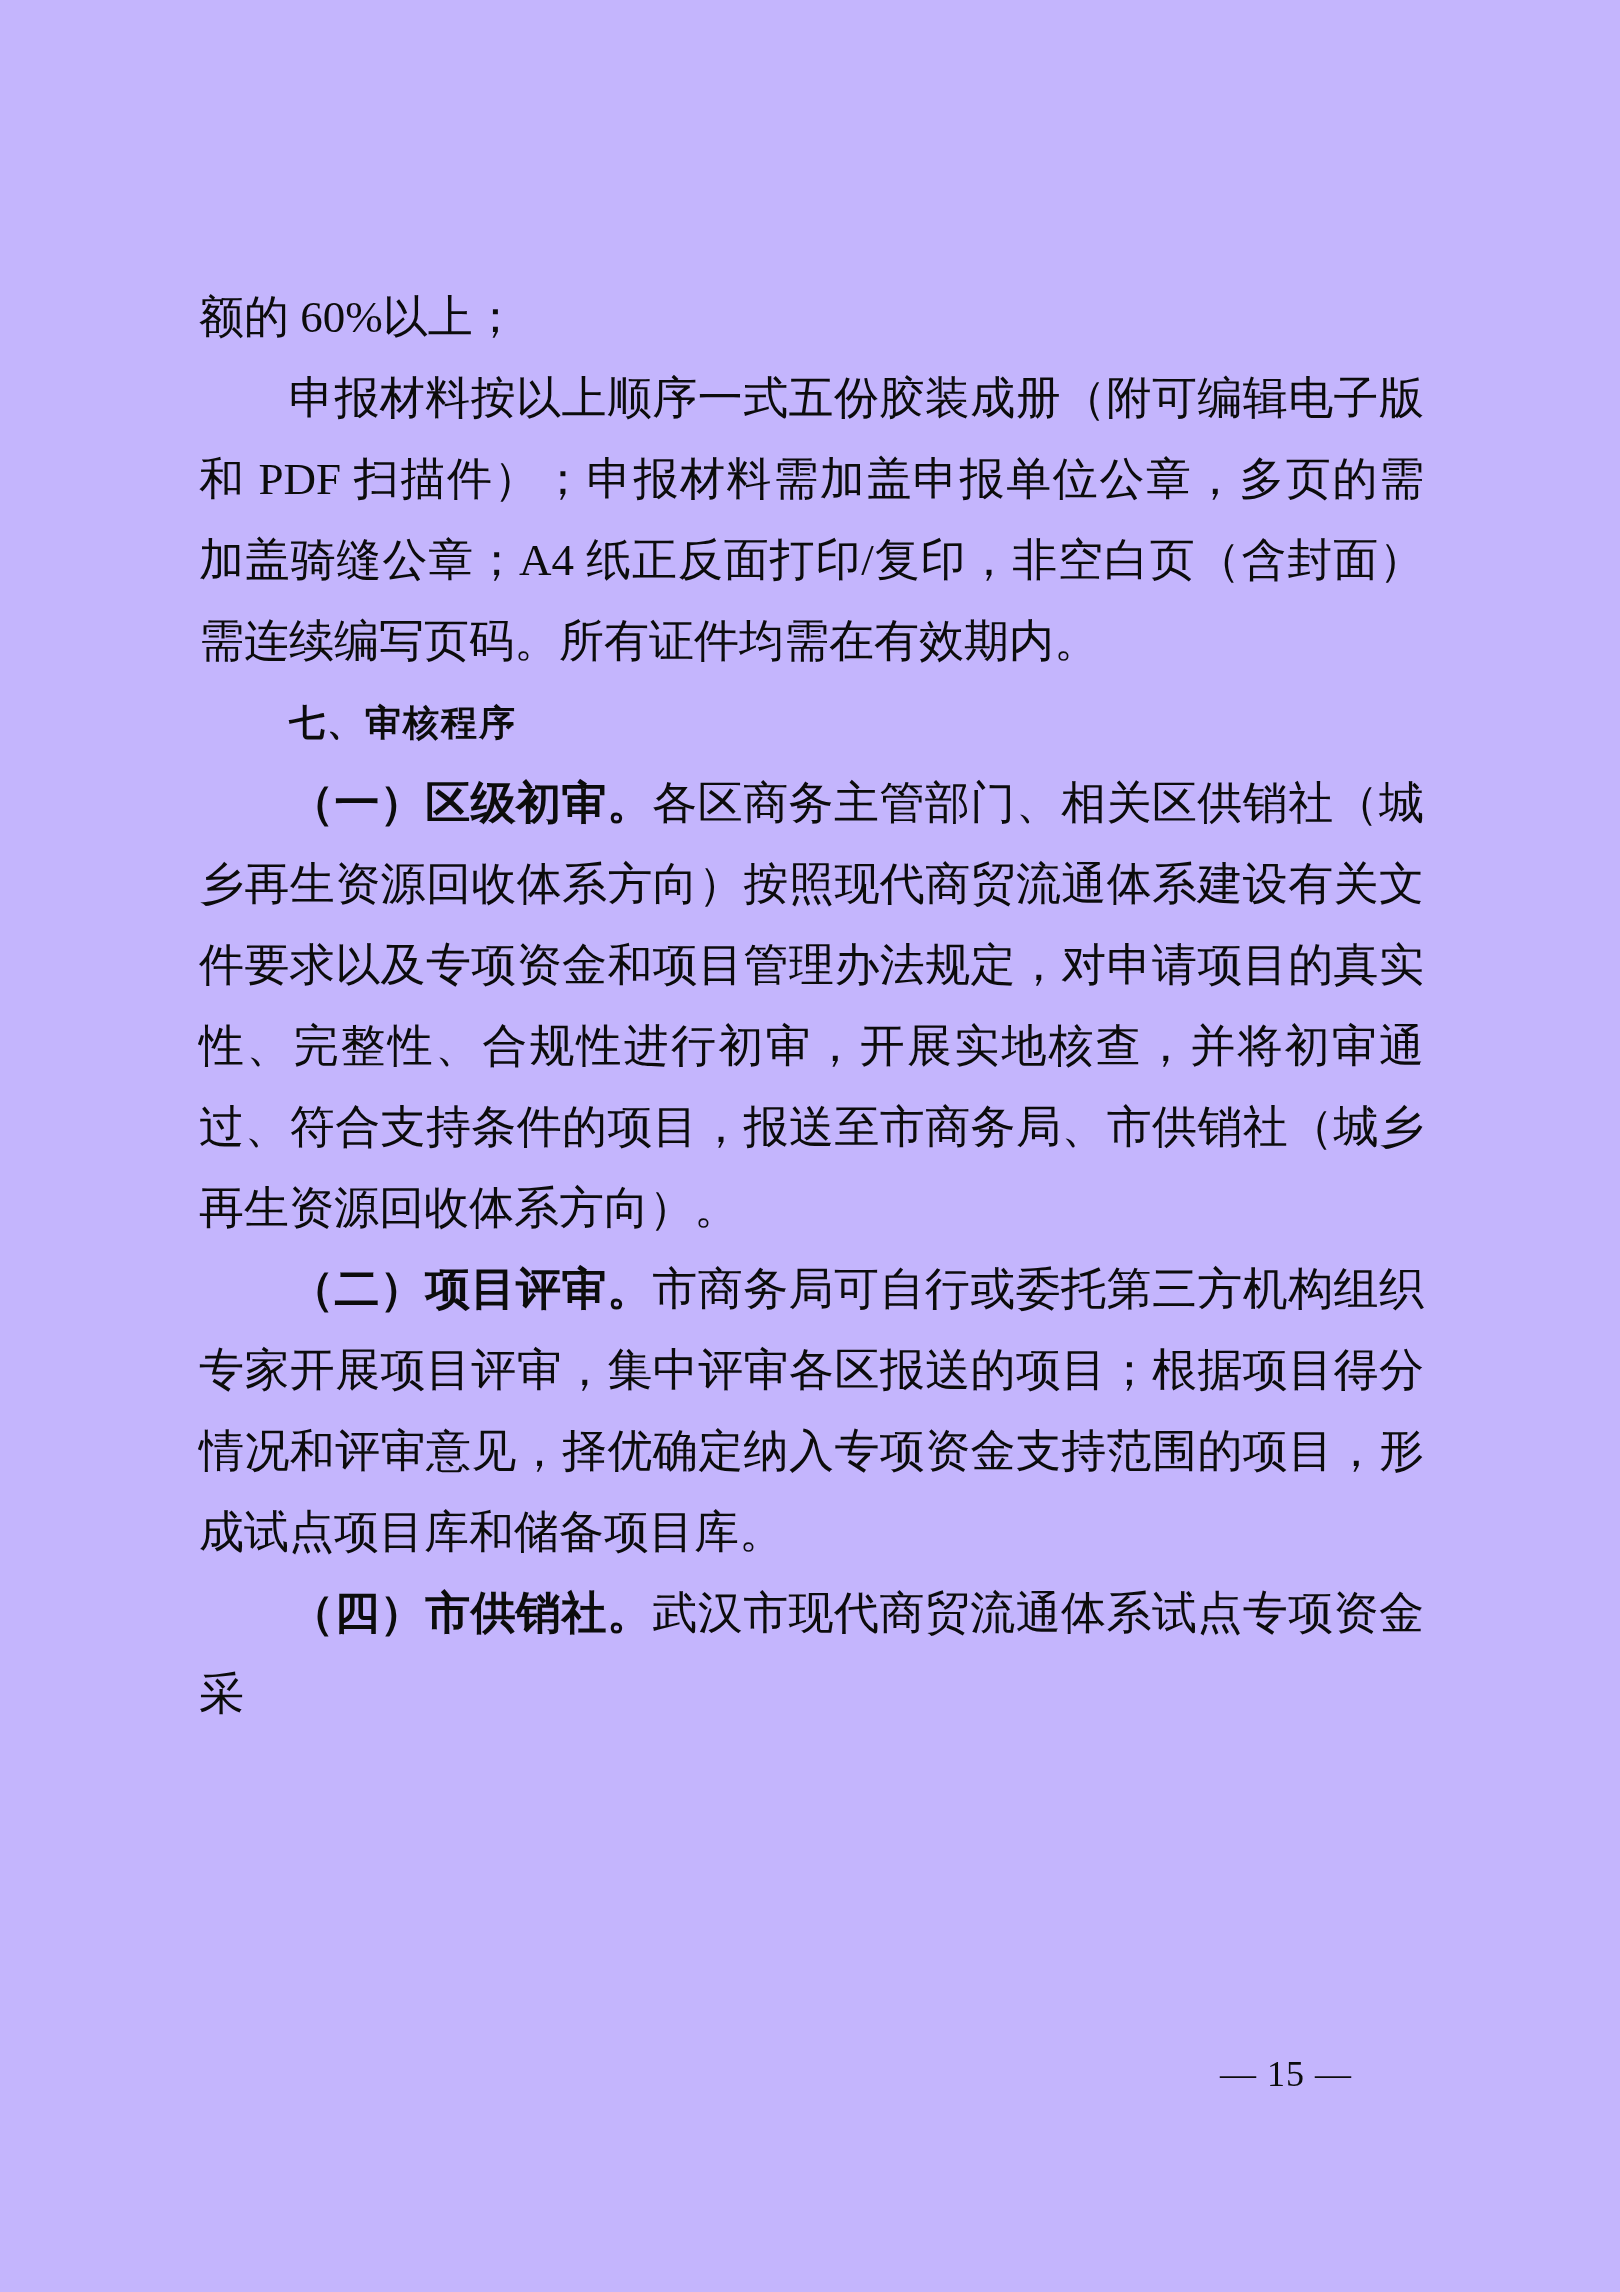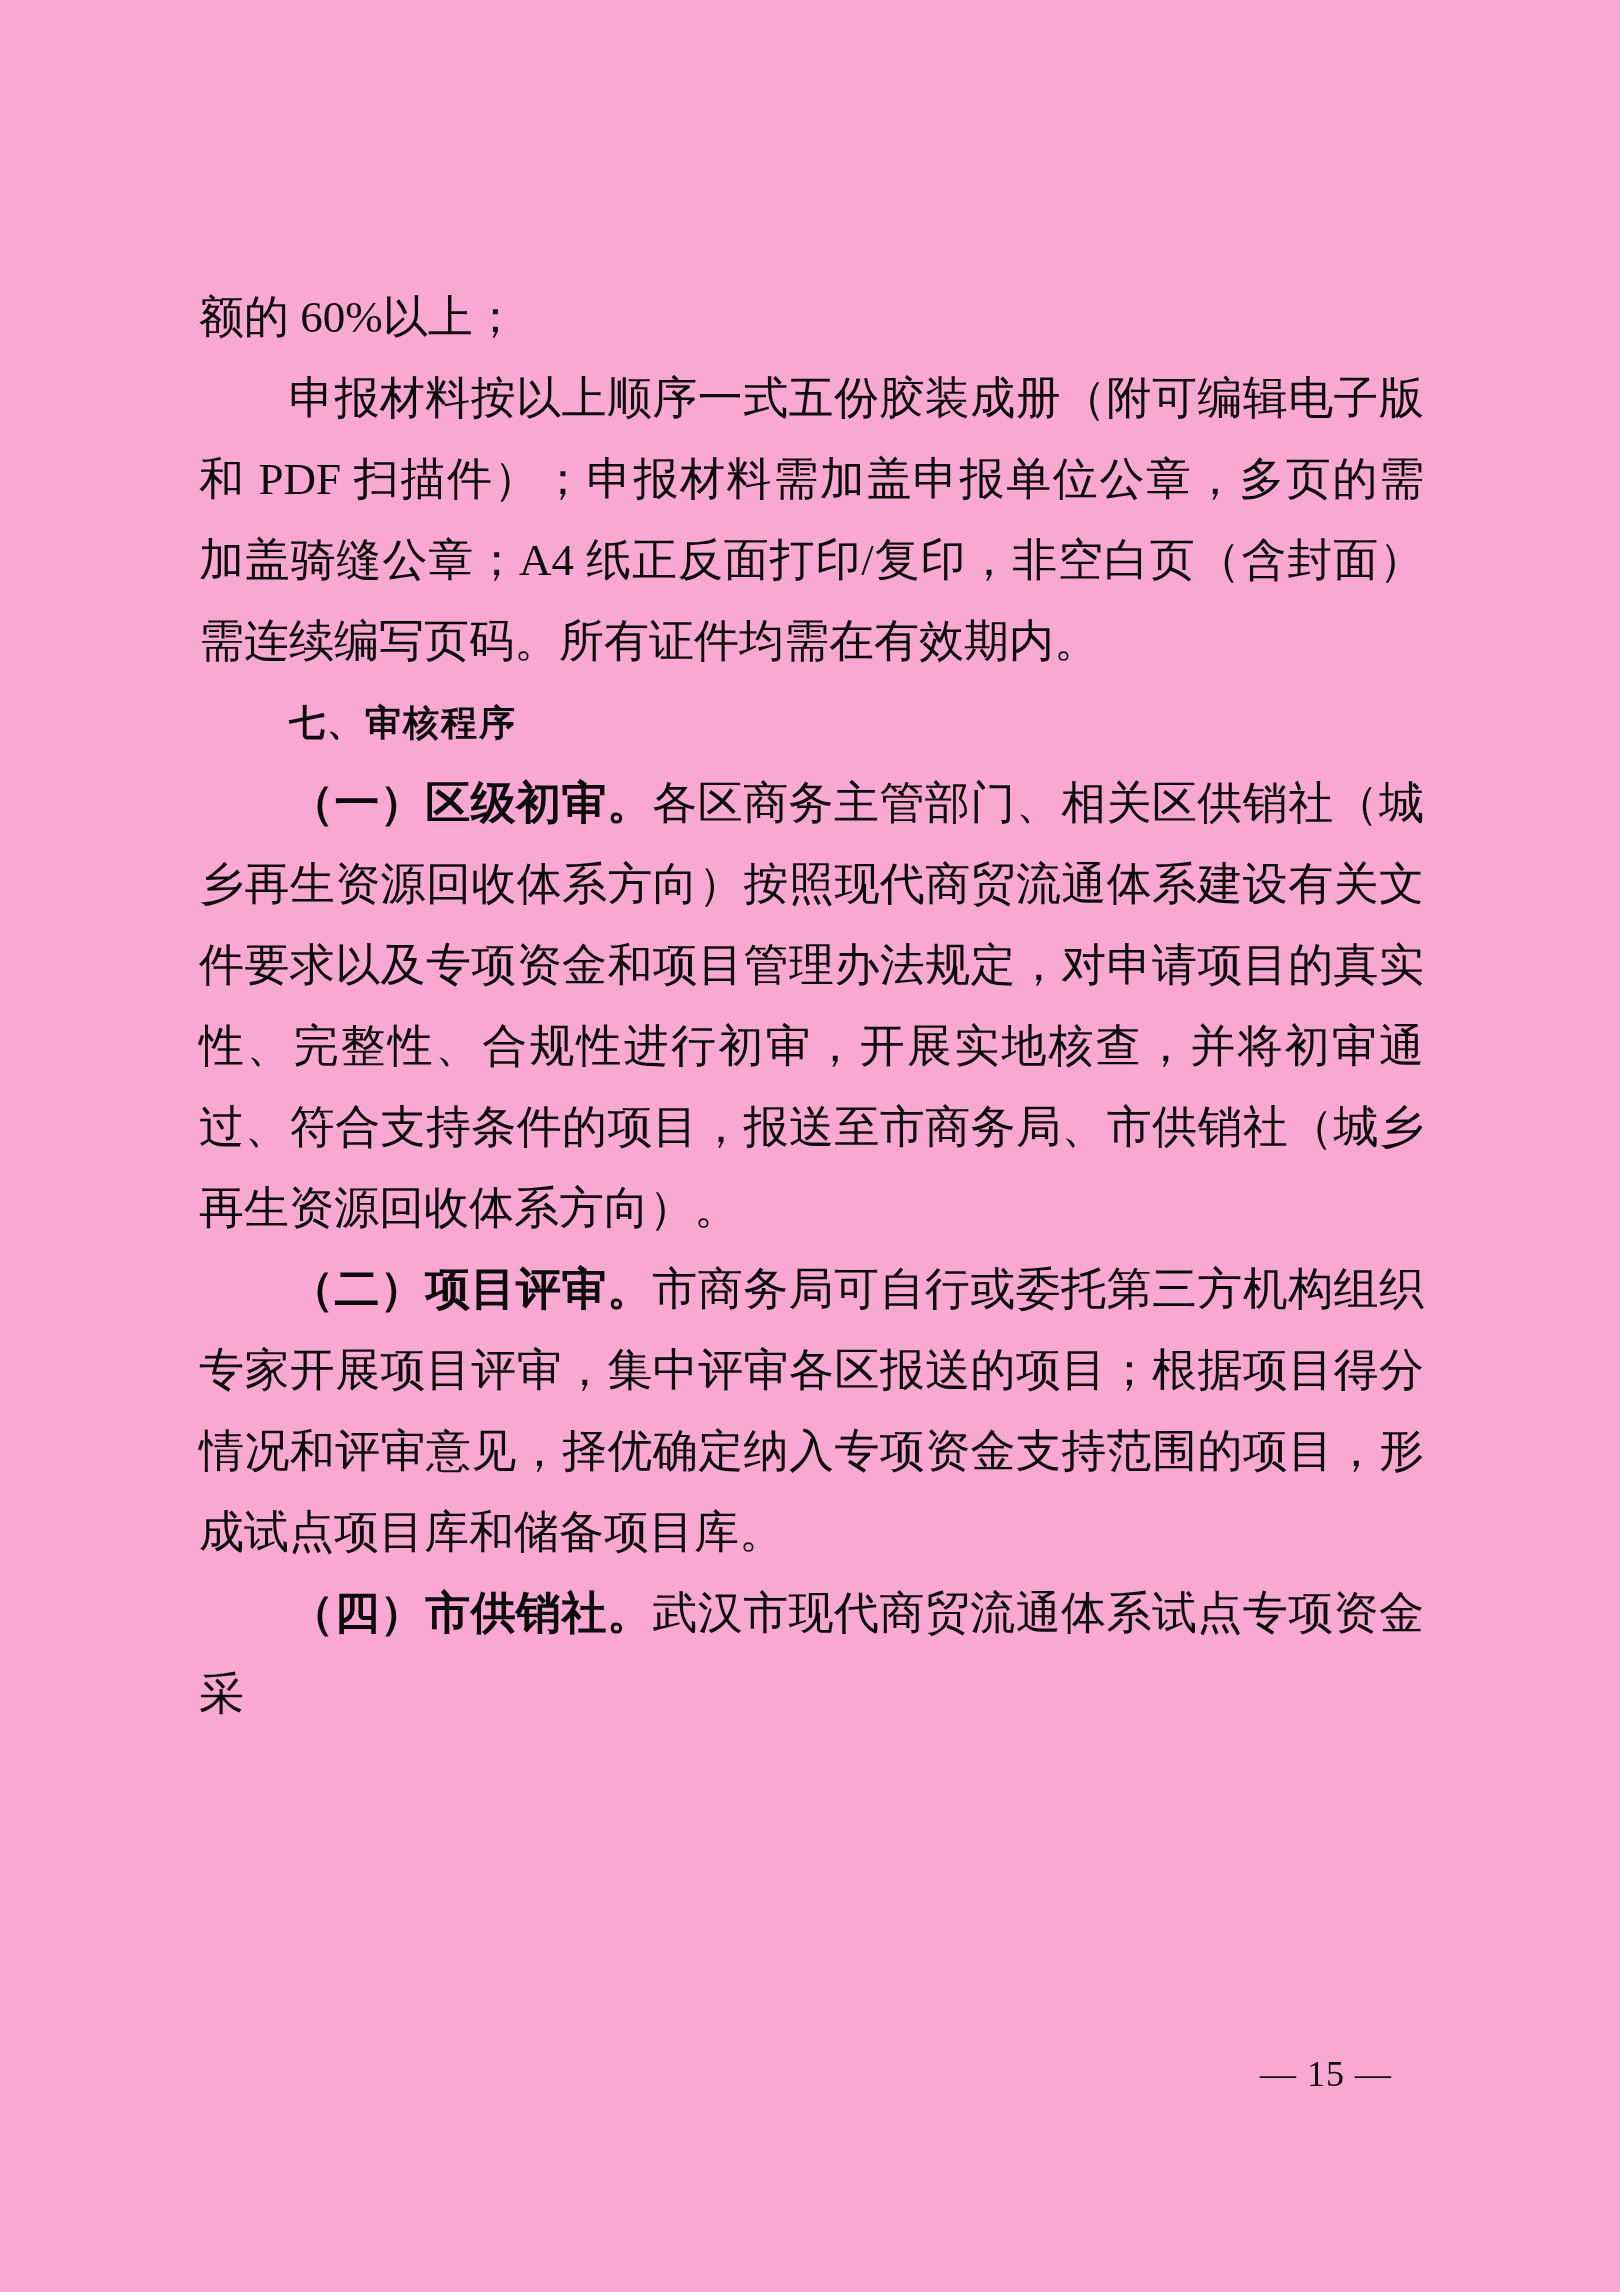--- a/index.html
+++ b/index.html
@@ -10,21 +10,21 @@
     width: 1620px;
     height: 2293px;
     background: #ffffff;
     font-family: "Liberation Serif", "DejaVu Serif", serif;
     color: #0c0c0c;
   }
   .page {
     position: relative;
     width: 1620px;
     height: 2293px;
-    background: #f9a8d4;
+    background: #c4b5fd;
     overflow: hidden;
   }
   .content {
     position: absolute;
     left: 199px;
     top: 277px;
     width: 1225px;
     font-size: 45px;
     line-height: 81px;
     text-align: justify;
@@ -54,21 +54,21 @@
   .lead {
     font-weight: 700;
   }
   .page-number {
     position: absolute;
     top: 2053px;
     left: 1220px;
     width: 172px;
     font-size: 36px;
     line-height: 43px;
-    text-align: right;
+    text-align: left;
     letter-spacing: 1px;
     color: #0c0c0c;
   }
 </style>
 </head>
 <body>
 
 <div class="page">
   <div class="content">
 

